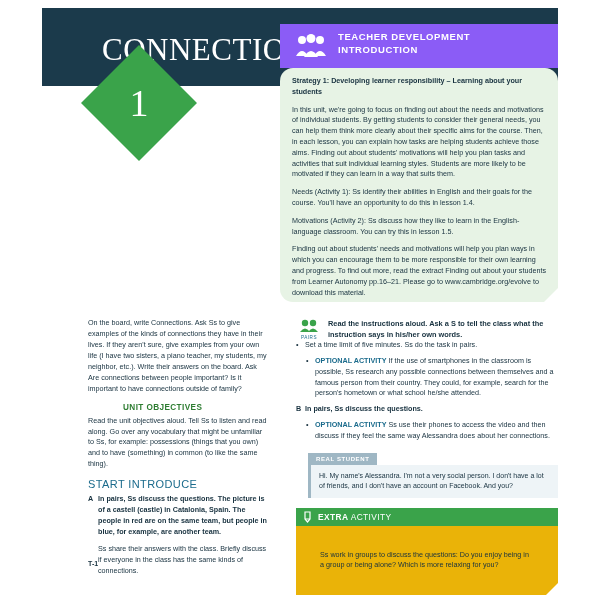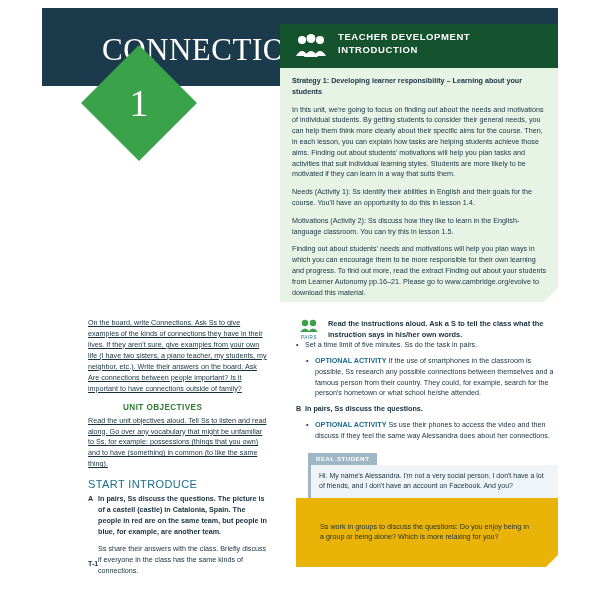--- a/index.html
+++ b/index.html
@@ -29,57 +29,57 @@
     background:#3aa34a;transform:rotate(45deg);
   }
   .diamond-num{
     position:absolute;left:98px;top:62px;width:82px;height:82px;
     display:flex;align-items:center;justify-content:center;
     color:#ffffff;font-size:38px;font-family:"Liberation Serif", serif;
   }
   
   .td-header{
     position:absolute;left:280px;top:24px;width:278px;height:44px;
-    background:#14532d;
+    background:#8b5cf6;
   }
   .td-header .ttl{
     position:absolute;left:58px;top:7px;color:#ffffff;
     font-size:9.5px;font-weight:bold;letter-spacing:.6px;
   }
   .td-header .sub{
     position:absolute;left:58px;top:20px;color:#ffffff;
     font-size:9.5px;font-weight:bold;letter-spacing:.6px;
   }
   .people-icon{
     position:absolute;left:14px;top:8px;width:34px;height:28px;
   }
   .td-body{
     position:absolute;left:280px;top:68px;width:278px;height:234px;
     background:#e7f3e5;
-    padding:8px 12px 0 12px;box-sizing:border-box;
+    padding:8px 12px 0 12px;box-sizing:border-box;border-radius:13px;
   }
   .td-body p{
     margin:0 0 7px 0;font-size:7.2px;line-height:1.5;color:#17313f;
   }
   .td-body .bold{font-weight:bold;}
   .td-notch{
     position:absolute;right:0;bottom:0;width:0;height:0;
     border-bottom:14px solid #ffffff;border-left:14px solid transparent;
   }
   
   .left-col{
     position:absolute;left:88px;top:318px;width:180px;
   }
   .sec-title{
     color:#1b6b8c;font-size:9.5px;letter-spacing:.4px;margin:0 0 4px 0;
     font-weight:400;
   }
   .sec-title.green{color:#2e7d32;font-weight:bold;font-size:8.2px;padding-left:35px;}
   .sec-title.big{font-size:11px;color:#1b6b8c;}
-  .left-col p{margin:0 0 8px 0;font-size:7.2px;line-height:1.52;color:#17313f;text-decoration:underline;}
+  .left-col p{margin:0 0 8px 0;font-size:7.2px;line-height:1.52;color:#17313f;}
   .bd{font-weight:bold;}
   .bullet-row{display:flex;margin:0 0 6px 0;}
   .bullet-row .bl{width:10px;flex:0 0 10px;font-size:7.2px;line-height:1.52;color:#17313f;}
   .bullet-row .bt{font-size:7.2px;line-height:1.52;color:#17313f;}
   
   .right-col{
     position:absolute;left:296px;top:318px;width:262px;
   }
   .rc-head{display:flex;align-items:flex-start;}
   .pair-badge{
@@ -228,20 +228,30 @@
         <span class="opt">OPTIONAL ACTIVITY</span>
         <span>Ss use their phones to access the video and then discuss if they feel the same way Alessandra does about her connections.</span>
       </div>
     </div>
 
     <div class="rs-tag">REAL STUDENT</div>
     <div class="rs-box">
       <p>Hi. My name's Alessandra. I'm not a very social person. I don't have a lot of friends, and I don't have an account on Facebook. And you?</p>
     </div>
 
+    <div class="ea-head">
+      <span class="ea-icon">
+        <svg width="10" height="12" viewBox="0 0 10 12">
+          <path d="M2 1 h5 v7 l-2.5 3 l-2.5 -3 z" fill="none" stroke="#ffffff" stroke-width="1.2"></path>
+          <path d="M2 8 h5" stroke="#ffffff" stroke-width="1"></path>
+        </svg>
+      </span>
+      <span class="b">EXTRA</span>
+      <span>ACTIVITY</span>
+    </div>
     <div class="ea-body">
       <p>Ss work in groups to discuss the questions: Do you enjoy being in a group or being alone? Which is more relaxing for you?</p>
       <div class="ea-notch"></div>
     </div>
 
   </div>
 
   <div class="folio">T-1</div>
 
 </div>

